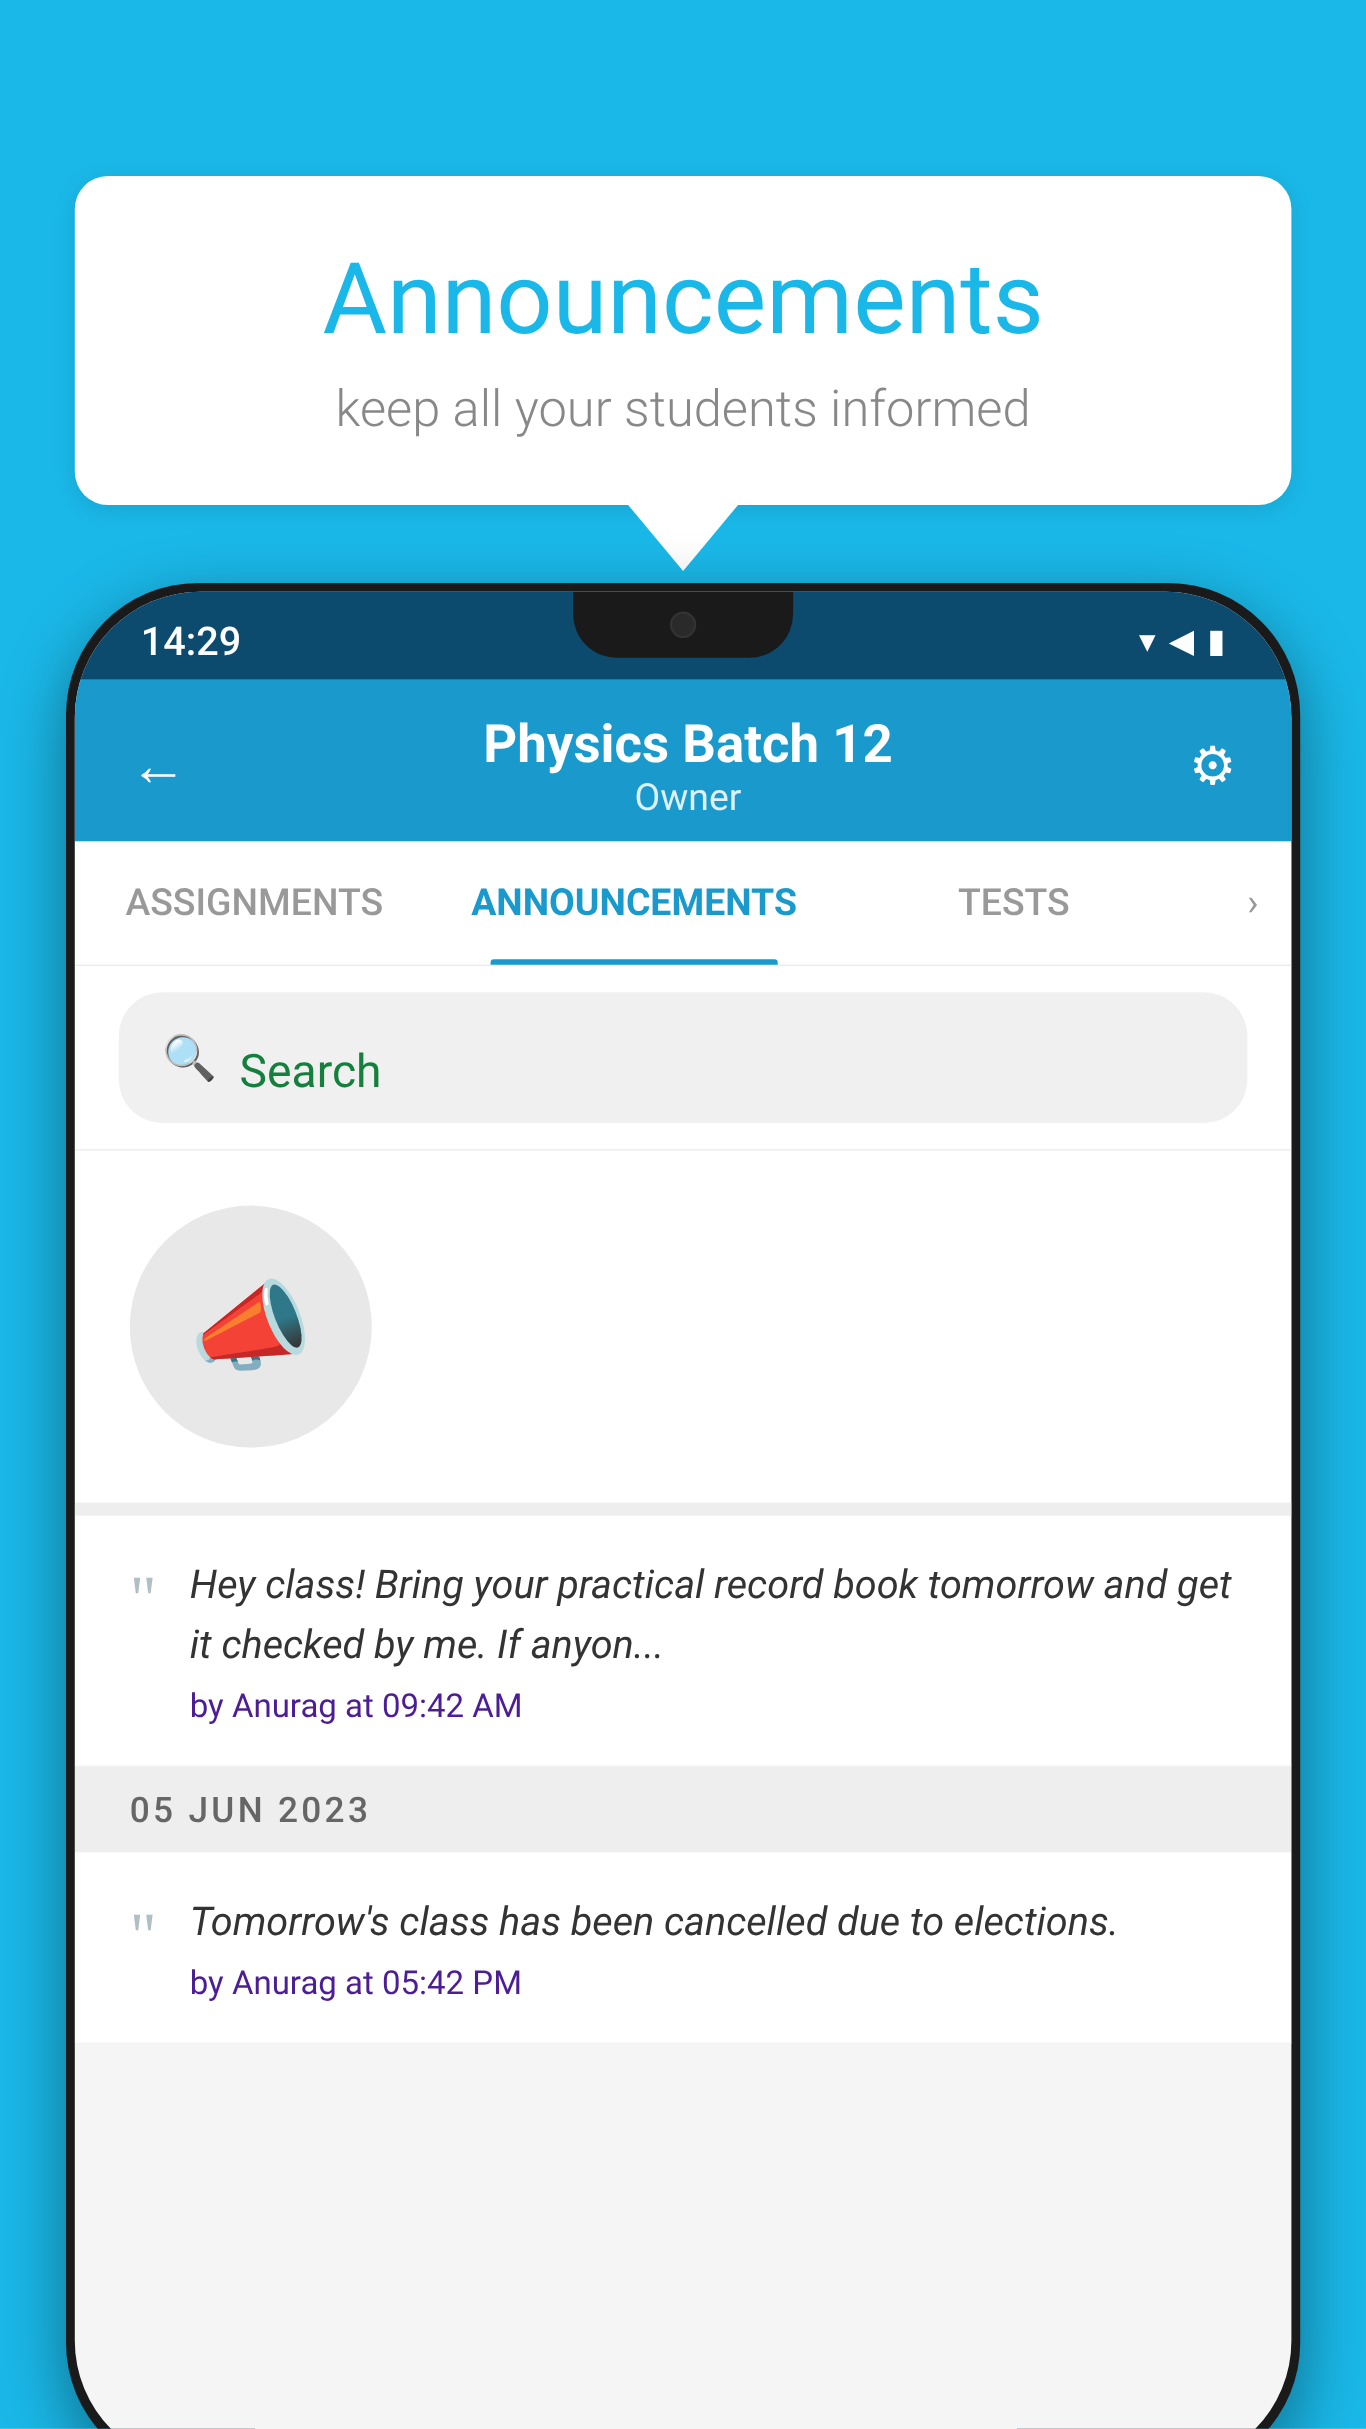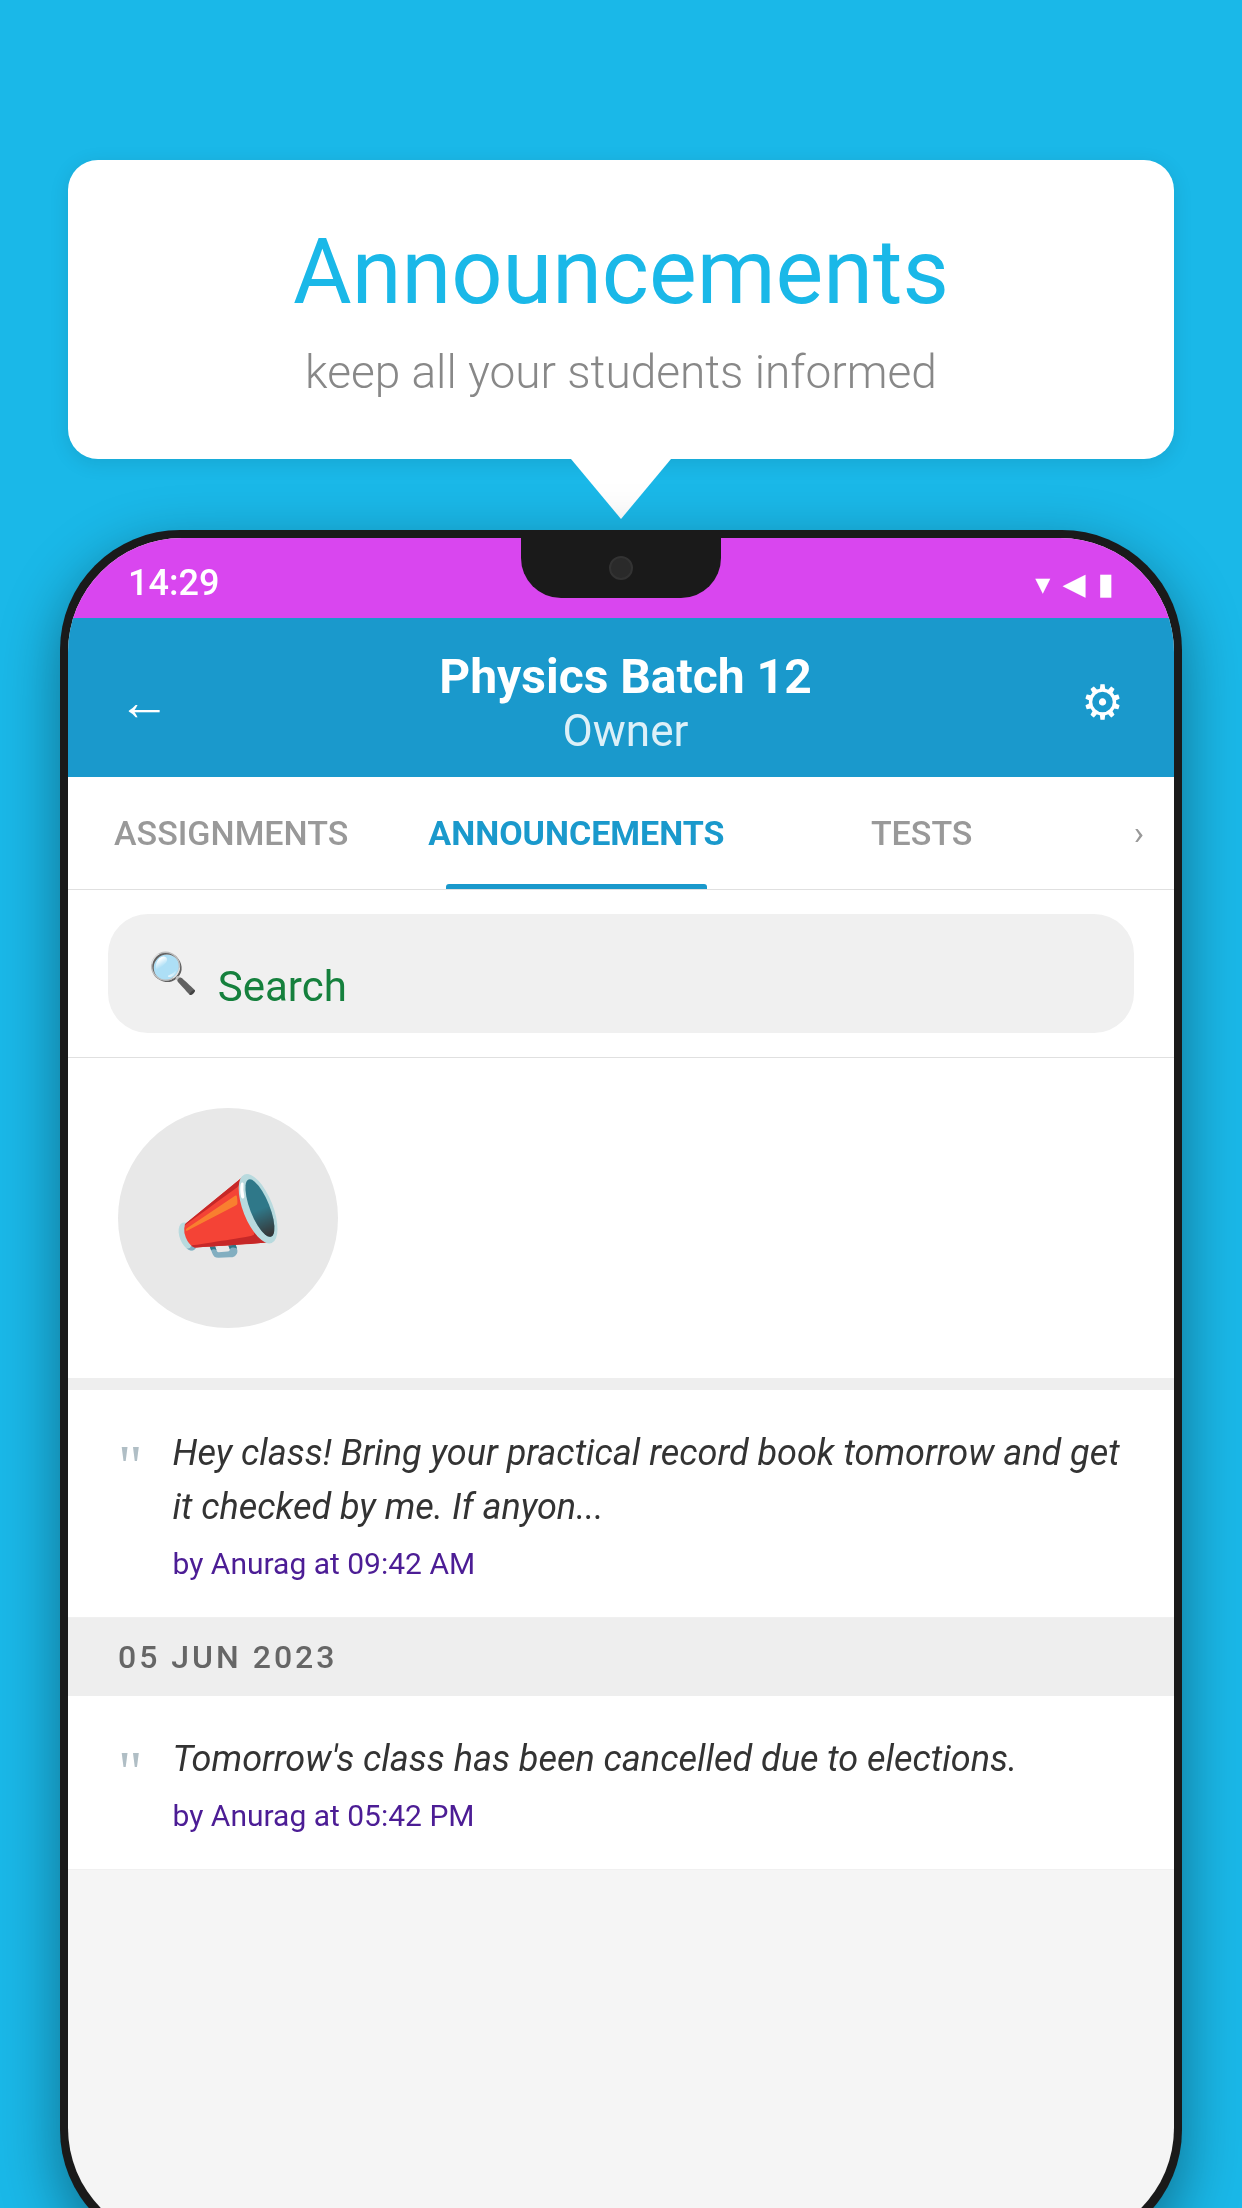--- a/index.html
+++ b/index.html
@@ -98,21 +98,21 @@
       border-radius: 50%;
       position: absolute;
       top: 18px;
       left: 50%;
       transform: translateX(-50%);
       border: 2px solid #333;
     }
 
     
     .status-bar {
-      background: #d946ef;
+      background: #0c4a6e;
       height: 80px;
       display: flex;
       align-items: center;
       justify-content: space-between;
       padding: 0 60px;
       padding-top: 10px;
     }
 
     .status-time {
       color: white;
@@ -151,21 +151,21 @@
     }
 
     .header-title {
       color: white;
       font-size: 48px;
       font-weight: 700;
     }
 
     .header-subtitle {
       color: rgba(255,255,255,0.85);
-      font-size: 44px;
+      font-size: 34px;
     }
 
     .settings-btn {
       color: white;
       font-size: 48px;
       cursor: pointer;
     }
 
     
     .tabs-bar {

